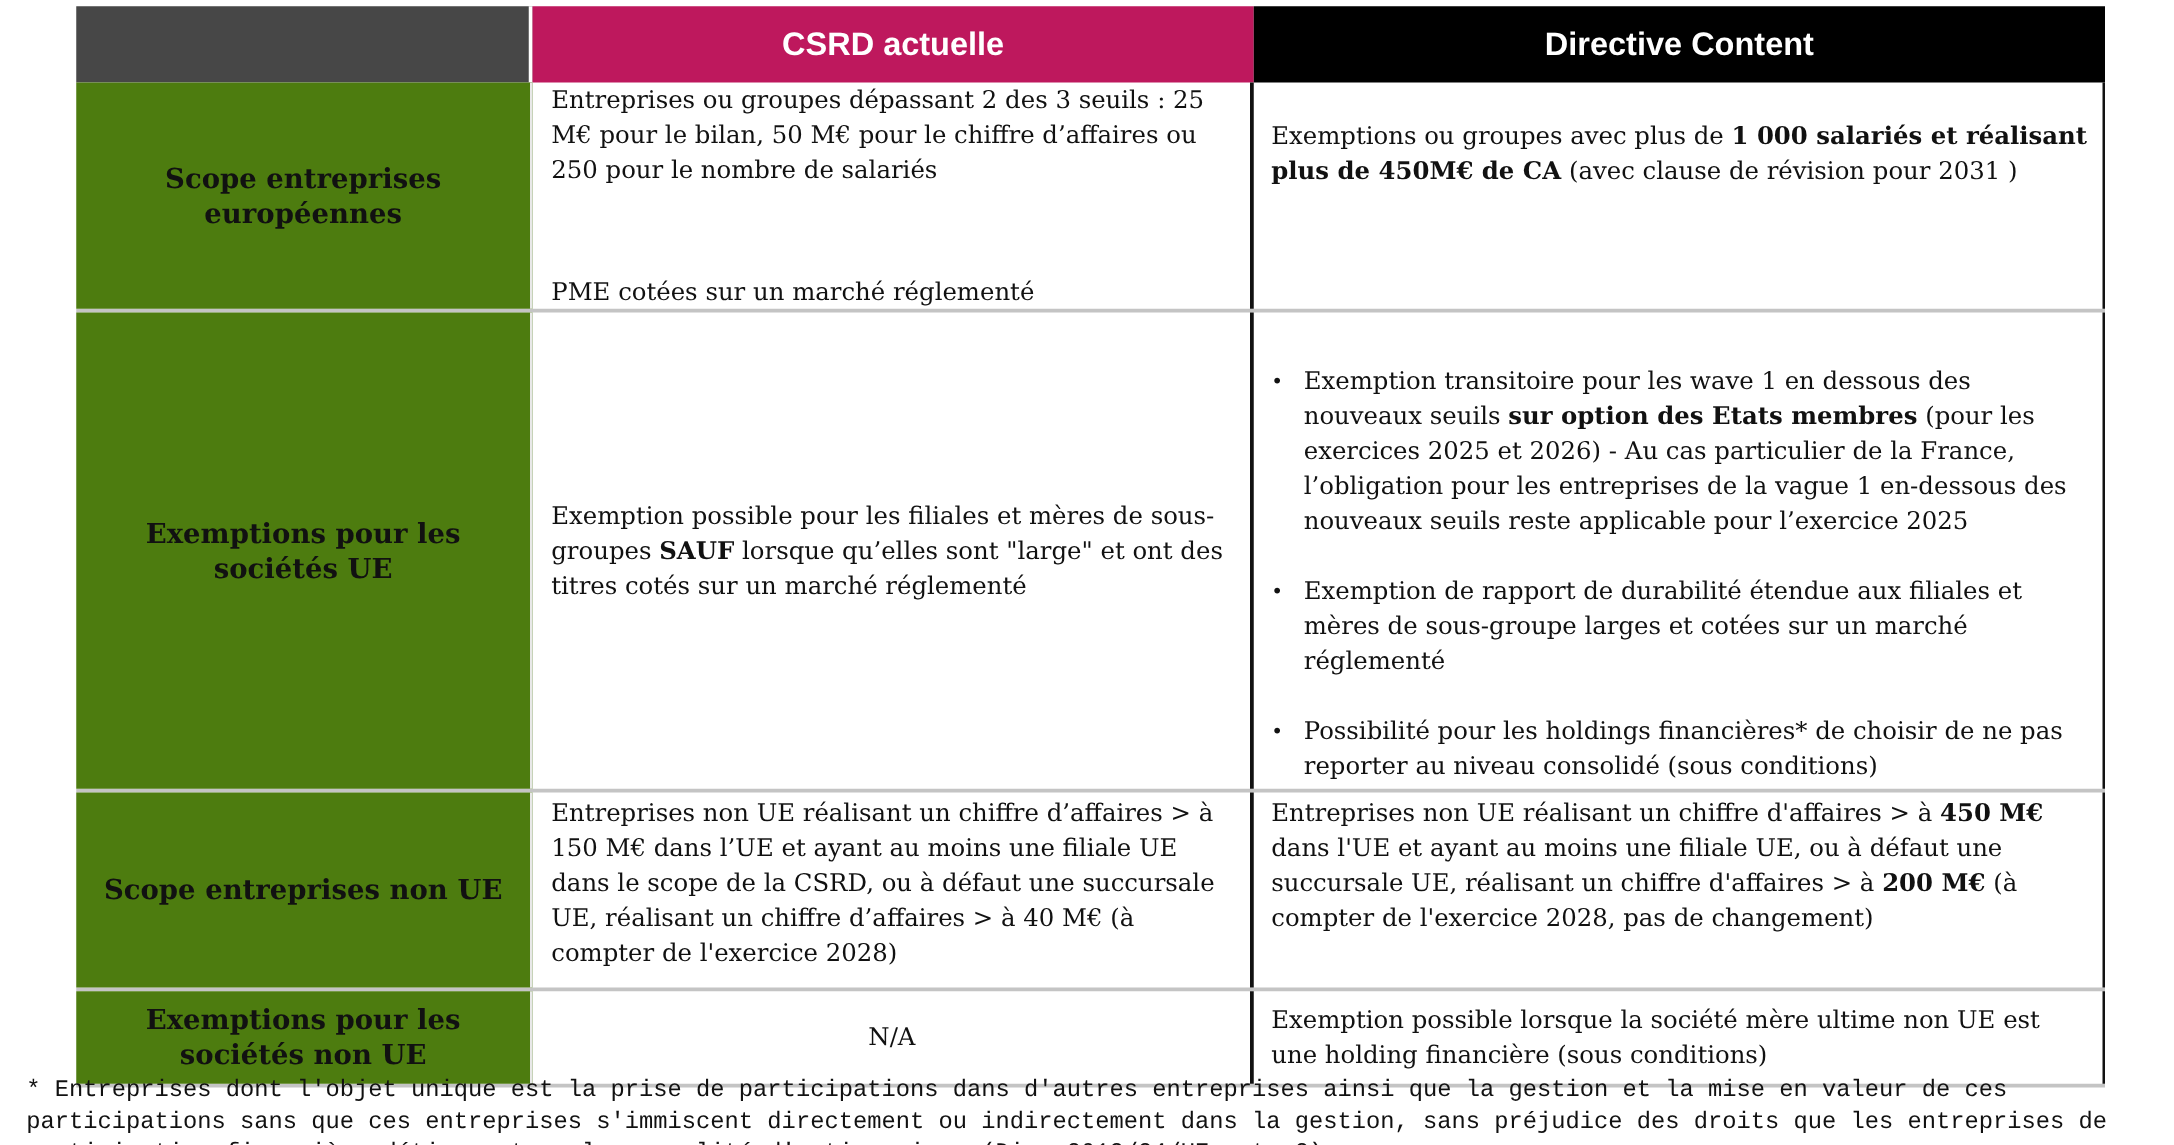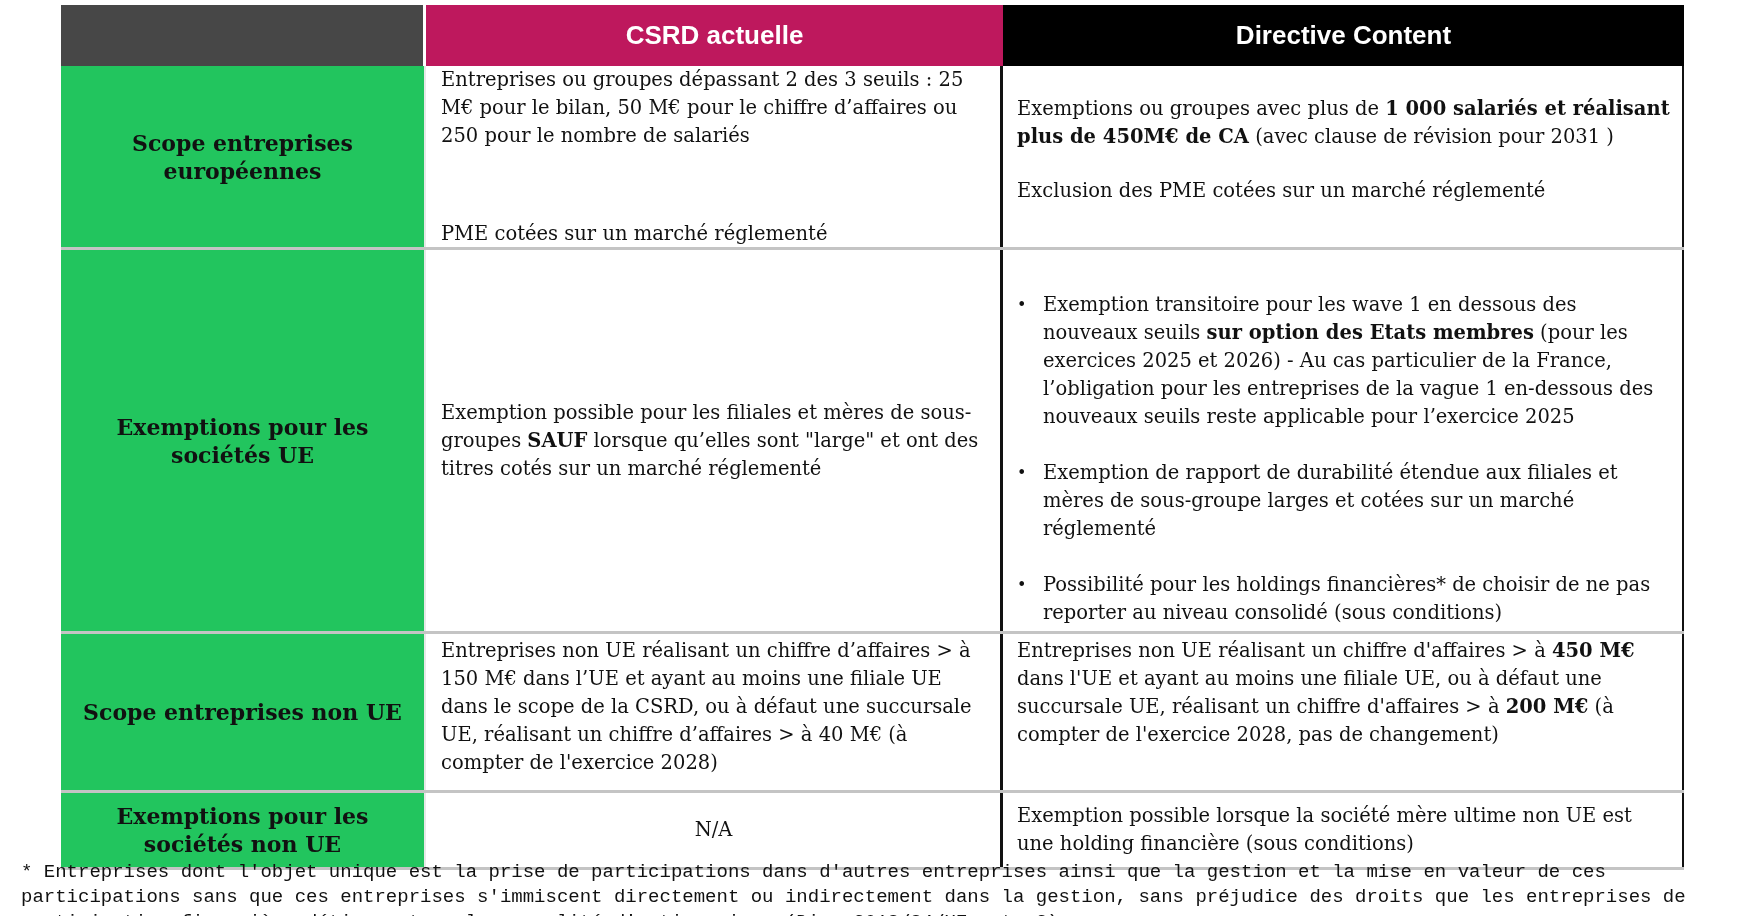--- a/index.html
+++ b/index.html
@@ -10,21 +10,21 @@
     .c1 { width: 365px; }
     .c2 { width: 577px; }
     .c3 { width: 681px; }
     .hdr { height: 61px; }
     .hdr .cell { display: flex; align-items: center; justify-content: center;
       color: #ffffff; font-family: "Liberation Sans", sans-serif; font-weight: bold; font-size: 26px; }
     .hdr .c1 { background: #474747; border-right: 3px solid #ffffff; }
     .hdr .c2 { background: #be185d; }
     .hdr .c3 { background: #000000; }
     .body-row { border-bottom: 3px solid #c4c4c4; }
-    .body-row .c1 { background: #22c55e; display: flex; align-items: center; justify-content: center;
+    .body-row .c1 { background: #4d7c0f; display: flex; align-items: center; justify-content: center;
       text-align: center; font-family: "DejaVu Serif", serif; font-weight: bold; font-size: 22px; line-height: 28px;
       color: #111; padding: 0 18px; border-right: 2px solid #e8e8e8; }
     .body-row .c2 { padding: 0 14px 0 15px; font-family: "DejaVu Serif", serif; font-size: 19.5px; line-height: 28px; color: #111; border-right: 3px solid #111; }
     .body-row .c3 { padding: 0 10px 0 14px; font-family: "DejaVu Serif", serif; font-size: 19.5px; line-height: 28px; color: #111; border-right: 2px solid #111; }
     .r1 { height: 181px; }
     .r2 { height: 381px; }
     .r3 { height: 156px; }
     .r4 { height: 74px; }
     b { font-weight: bold; }
     .p { margin: 0; }
@@ -45,21 +45,20 @@
   </div>
 
   <div class="row body-row r1">
     <div class="cell c1">Scope entreprises européennes</div>
     <div class="cell c2" style="padding-top:16px;">
       <p class="p" style="position:absolute; top:0; left:15px; right:14px;">Entreprises ou groupes dépassant 2 des 3 seuils : 25 M€ pour le bilan, 50 M€ pour le chiffre d’affaires ou 250 pour le nombre de salariés</p>
       <p class="p" style="position:absolute; top:154px; left:15px; right:14px;">PME cotées sur un marché réglementé</p>
     </div>
     <div class="cell c3">
       <p class="p" style="position:absolute; top:29px; left:14px; right:10px;"><span>Exemptions ou groupes avec plus de </span><b>1 000 salariés et réalisant plus de 450M€  de CA</b><span> (avec clause de révision pour 2031 )</span></p>
-      <p class="p" style="position:absolute; top:111px; left:14px; right:10px;">Exclusion des PME cotées sur un marché réglementé</p>
     </div>
   </div>
 
   <div class="row body-row r2">
     <div class="cell c1">Exemptions pour les sociétés UE</div>
     <div class="cell c2">
       <p class="p" style="position:absolute; top:149px; left:15px; right:14px;"><span>Exemption possible pour les filiales et mères de sous-groupes </span><b>SAUF</b><span> lorsque qu’elles sont "large" et ont des titres cotés sur un marché réglementé</span></p>
     </div>
     <div class="cell c3">
       <div style="position:absolute; top:41px; left:14px; right:10px;">

